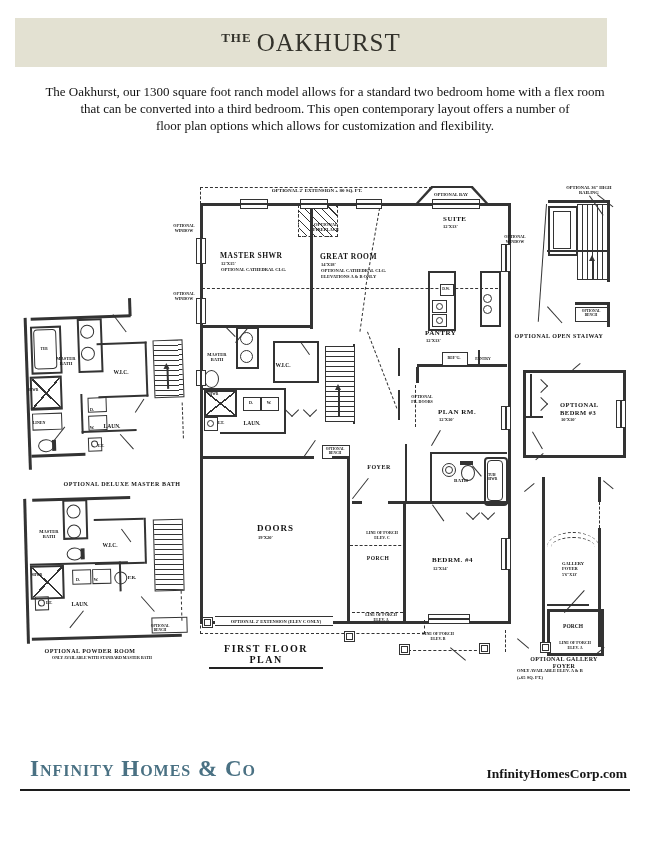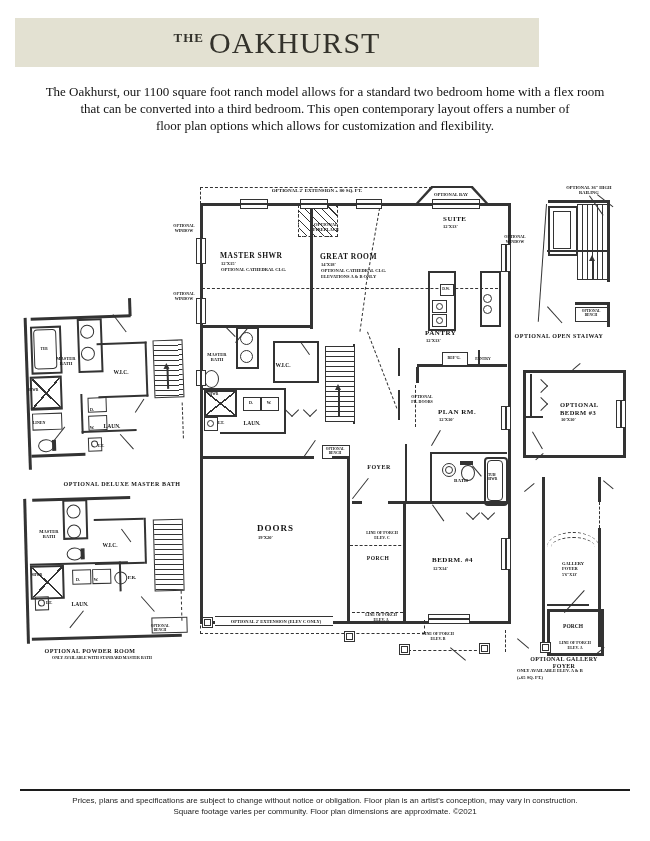--- a/index.html
+++ b/index.html
@@ -1,19 +1,19 @@
 <!DOCTYPE html>
 <html><head>
 <meta charset="utf-8">
 <style>
   html,body{margin:0;padding:0;background:#fff}
   .sheet{position:relative;width:650px;height:841px;background:#fff;font-family:"Liberation Serif",serif;overflow:hidden}
-  .band{position:absolute;left:15px;top:18px;width:524px;height:49px;background:#e3e1d2;display:flex;align-items:center;justify-content:center;color:#33322b}
+  .band{position:absolute;left:15px;top:18px;width:592px;height:49px;background:#e3e1d2;display:flex;align-items:center;justify-content:center;color:#33322b}
   .band .the{font-size:13px;letter-spacing:1px;margin-right:5px;transform:translateY(-5px);font-weight:bold}
-  .band .name{font-size:30px;letter-spacing:1px}
+  .band .name{font-size:25px;letter-spacing:1px}
   .desc{position:absolute;left:25px;top:84px;width:600px;text-align:center;font-size:13px;line-height:1.3;color:#111;white-space:pre-line}
   #plan{position:absolute;inset:0}
   i{display:block;position:absolute}
   .w{background:#333}
   .box{border:2px solid #333}
   .box1{border:1px solid #333}
   .box15{border:1.5px solid #333}
   .box3{border:3px solid #333}
   .dash{border:1px dashed #333}
   .dashT{border-top:1px dashed #333}
@@ -49,21 +49,21 @@
 </head>
 <body>
 
 <div class="sheet">
 
   <div class="band">
     <span class="the">THE</span>
     <span class="name">OAKHURST</span>
   </div>
 
-  <div class="desc">The Oakhurst, our 1100 square foot ranch model allows for a standard two bedroom home with a flex room
+  <div class="desc">The Oakhurst, our 1300 square foot ranch model allows for a standard two bedroom home with a flex room
 that can be converted into a third bedroom. This open contemporary layout offers a number of
 floor plan options which allows for customization and flexibility.</div>
 
   <div id="plan">
 
     <i class="dash" style="left:200px;top:187px;width:250px;height:16px;border-bottom:none"></i>
     <i class="bayD" style="left:415px;top:186px;width:74px;height:18px"></i>
     <i class="bayW" style="left:418px;top:188px;width:68px;height:16px"></i>
     <i class="box3" style="left:200px;top:203px;width:305px;height:415px"></i>
     <i class="dash" style="left:200px;top:620px;width:223px;height:13px;border-top:none"></i>
@@ -268,20 +268,21 @@
       <i class="w" style="left:97px;top:72px;width:2px;height:30px"></i>
       <i class="box1" style="left:12px;top:105px;width:12px;height:12px"></i>
       <i class="circ" style="left:15px;top:108px;width:5px;height:5px"></i>
       <i class="box15" style="left:128px;top:129px;width:34px;height:14px"></i>
       <i class="w" style="left:8px;top:146px;width:150px;height:3px"></i>
       <i class="dl" style="left:60px;top:120px;height:22px;transform:rotate(40deg)"></i>
       <i class="dl" style="left:118px;top:108px;height:20px;transform:rotate(-40deg)"></i>
       <i class="dl" style="left:100px;top:40px;height:16px;transform:rotate(-35deg)"></i>
     </div>
 
+    <div class="ffp">FIRST FLOOR PLAN</div>
   <span class="pl" style="left: 317px; top: 191px; font-size: 5px;">OPTIONAL 2' EXTENSION + 80 SQ. FT.</span>
       <span class="pl" style="left: 451px; top: 195px; font-size: 4.5px;">OPTIONAL BAY</span>
       <span class="pl" style="left: 589px; top: 190px; font-size: 4.5px;">OPTIONAL 36" HIGH
 RAILING</span>
       <span class="pl l" style="left: 220px; top: 256px; font-size: 7.5px; letter-spacing: 0.5px;">MASTER SHWR</span>
       <span class="pl l" style="left: 221px; top: 264px; font-size: 4.5px;">12'X15'</span>
       <span class="pl l" style="left: 221px; top: 270px; font-size: 4.5px;">OPTIONAL CATHEDRAL CLG.</span>
       <span class="pl" style="left: 326px; top: 227px; font-size: 4.5px;">OPTIONAL
 FIREPLACE</span>
       <span class="pl l" style="left: 320px; top: 257px; font-size: 7.5px; letter-spacing: 0.5px;">GREAT ROOM</span>
@@ -365,17 +366,17 @@
       <span class="pl" style="left: 96px; top: 580px; font-size: 4px;">W.</span>
       <span class="pl" style="left: 132px; top: 578px; font-size: 5px;">P.R.</span>
       <span class="pl l" style="left: 46px; top: 603px; font-size: 4.5px;">LT.</span>
       <span class="pl" style="left: 80px; top: 604px; font-size: 5.5px;">LAUN.</span>
       <span class="pl" style="left: 160px; top: 628px; font-size: 3.5px;">OPTIONAL
 BENCH</span>
       <span class="pl" style="left: 90px; top: 651px; font-size: 6px; letter-spacing: 0.5px;">OPTIONAL POWDER ROOM</span>
       <span class="pl" style="left: 102px; top: 658px; font-size: 4px;">ONLY AVAILABLE WITH STANDARD MASTER BATH</span>
     </div>
 
+  <div class="brand">Infinity Homes &amp; Co</div>
+  <div class="site">InfinityHomesCorp.com</div>
   <div class="rule"></div>
-  <div class="legal">Prices, plans and specifications are subject to change without notice or obligation. Floor plan is an artist's conception, may vary in construction.
-Square footage varies per community. Floor plan dimensions are approximate. ©2021</div>
 
 </div>
 
 </body></html>

